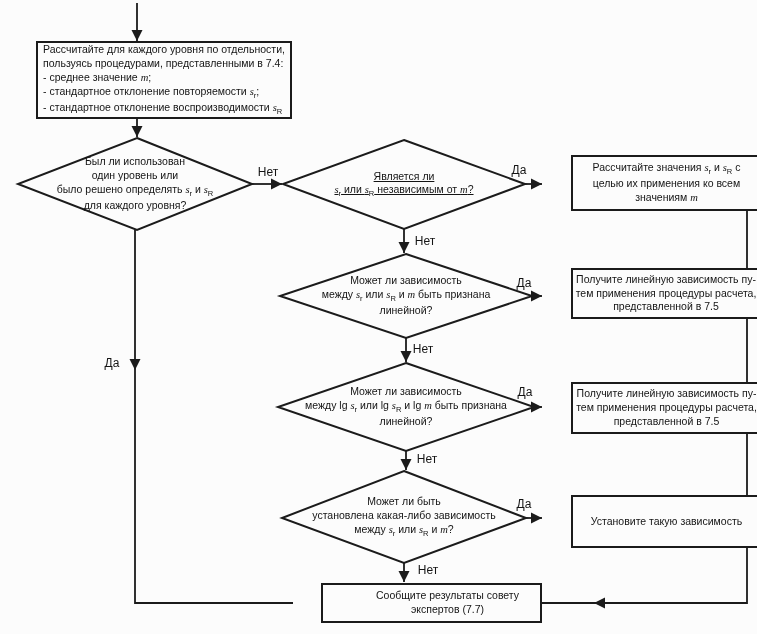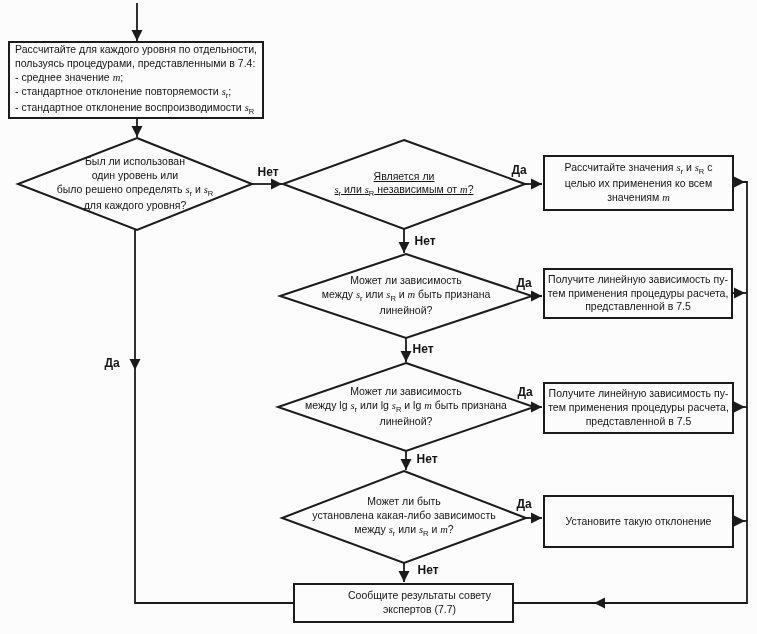--- a/index.html
+++ b/index.html
@@ -6,37 +6,37 @@
   .stage {
     position:relative; width:757px; height:634px; margin:0 auto;
     background:#fcfcfc; overflow:hidden;
     font-family:"Liberation Sans","DejaVu Sans",sans-serif;
     color:#141414;
   }
   svg.wires { position:absolute; left:0; top:0; }
   .wire { fill:none; stroke:#1b1b1b; stroke-width:1.8; }
   .diamond { fill:#fcfcfc; stroke:#1b1b1b; stroke-width:2; }
   .ah { fill:#1b1b1b; stroke:none; }
-  .node { position:absolute; box-sizing:border-box; }
+  .node { position:absolute; box-sizing:border-box;margin-left:28px; }
   .rect {
     border:2px solid #1b1b1b; background:#fcfcfc;
     display:flex; align-items:center; justify-content:center;
   }
   .dtext {
     position:absolute; display:flex; align-items:center; justify-content:center;
     text-align:center; box-sizing:border-box;
   }
   .txt { font-size:10.5px; line-height:1.32; }
   .txt.center { text-align:center; }
   .txt.left { text-align:left; padding:2px 3px; }
   .txt sub { font-size:0.72em; }
   .txt i { font-family:"Liberation Serif","DejaVu Serif",serif; font-style:italic; }
   .lbl {
     position:absolute; transform:translate(-50%,-50%);
-    font-size:12px; line-height:1; white-space:nowrap;font-weight:bold;
+    font-size:12px; line-height:1; white-space:nowrap;
   }
 </style>
 </head>
 <body>
 
 <div class="stage">
 
   <svg class="wires" width="757" height="634" viewBox="0 0 757 634">
 
     <path class="wire" d="M137,3 L137,41"></path>
@@ -91,21 +91,21 @@
 
   <div class="node rect" style="left:543px; top:268px; width:190px; height:51px;">
     <div class="txt center">Получите линейную зависимость пу-<br>тем применения процедуры расчета,<br>представленной в 7.5</div>
   </div>
 
   <div class="node rect" style="left:543px; top:382px; width:191px; height:52px;">
     <div class="txt center">Получите линейную зависимость пу-<br>тем применения процедуры расчета,<br>представленной в 7.5</div>
   </div>
 
   <div class="node rect" style="left:543px; top:495px; width:191px; height:53px;">
-    <div class="txt center">Установите такую отклонение</div>
+    <div class="txt center">Установите такую зависимость</div>
   </div>
 
   <div class="node rect" style="left:293px; top:583px; width:221px; height:40px;padding-left:32px;">
     <div class="txt center">Сообщите результаты совету<br>экспертов (7.7)</div>
   </div>
 
   <div class="dtext" style="left:18px; top:139px; width:234px; height:90px;">
     <div class="txt center">Был ли использован<br>один уровень или<br>было решено определять <i>s</i><sub>r</sub> и <i>s</i><sub>R</sub><br>для каждого уровня?</div>
   </div>
 

